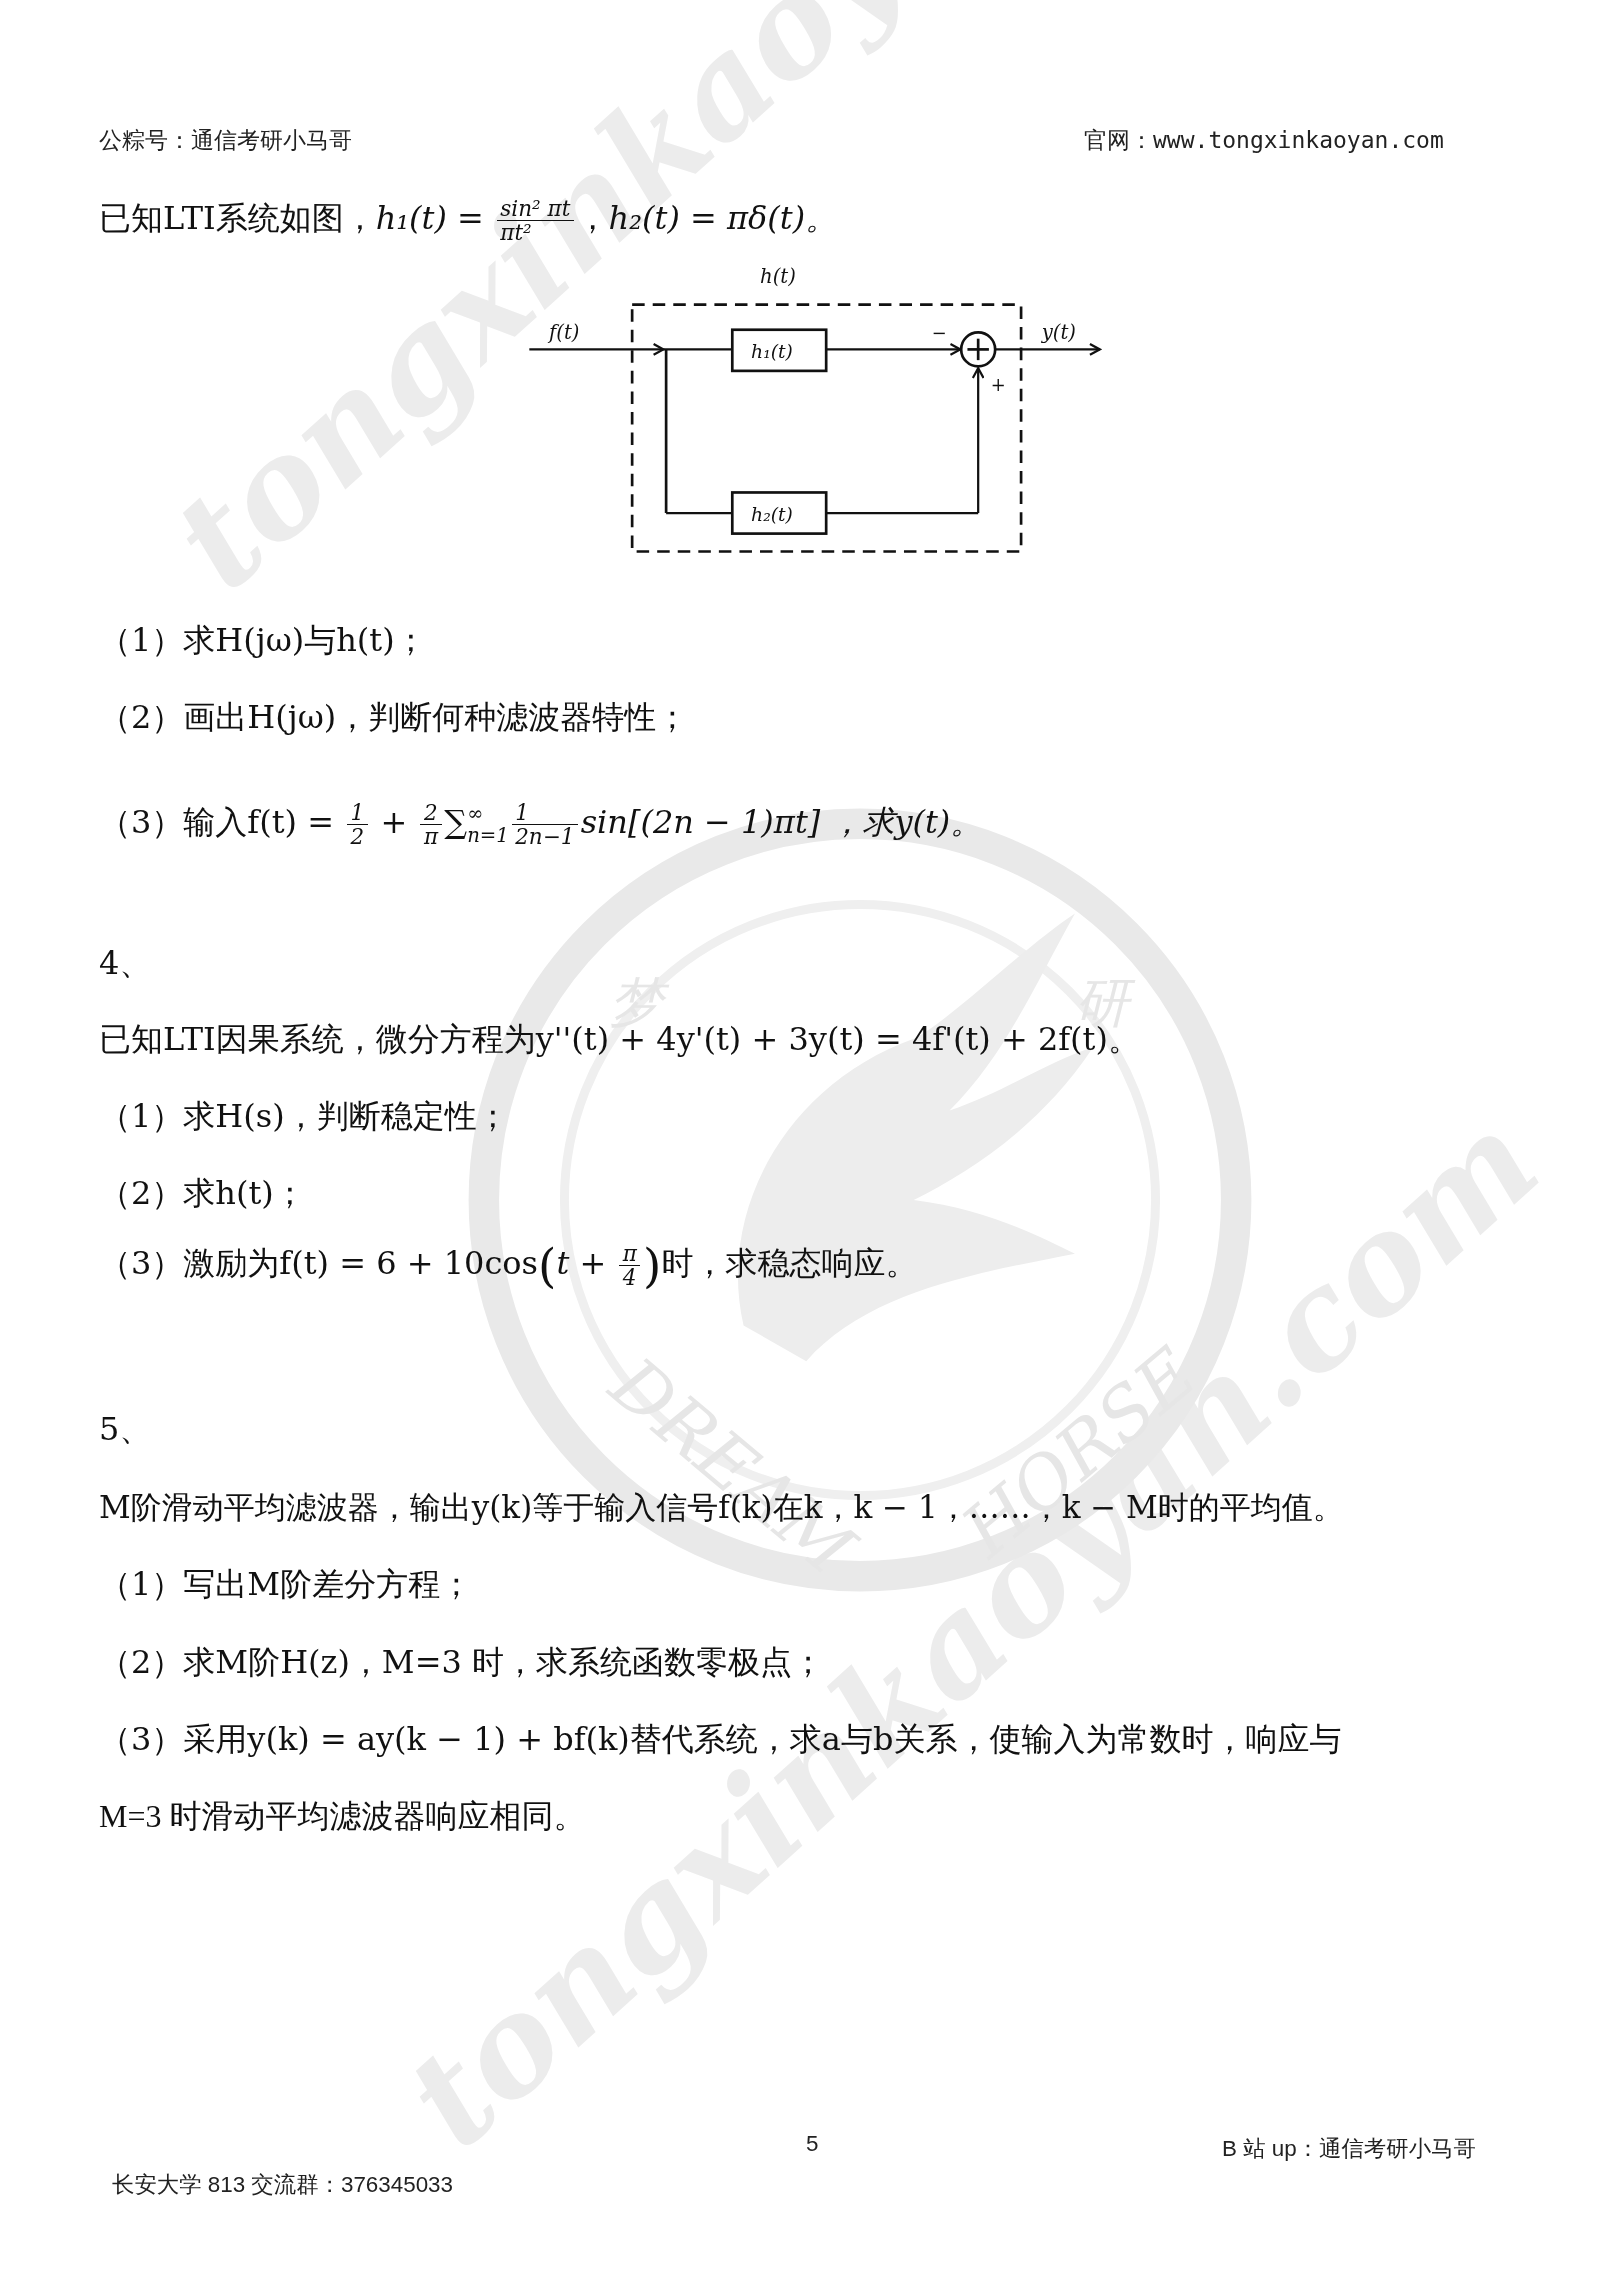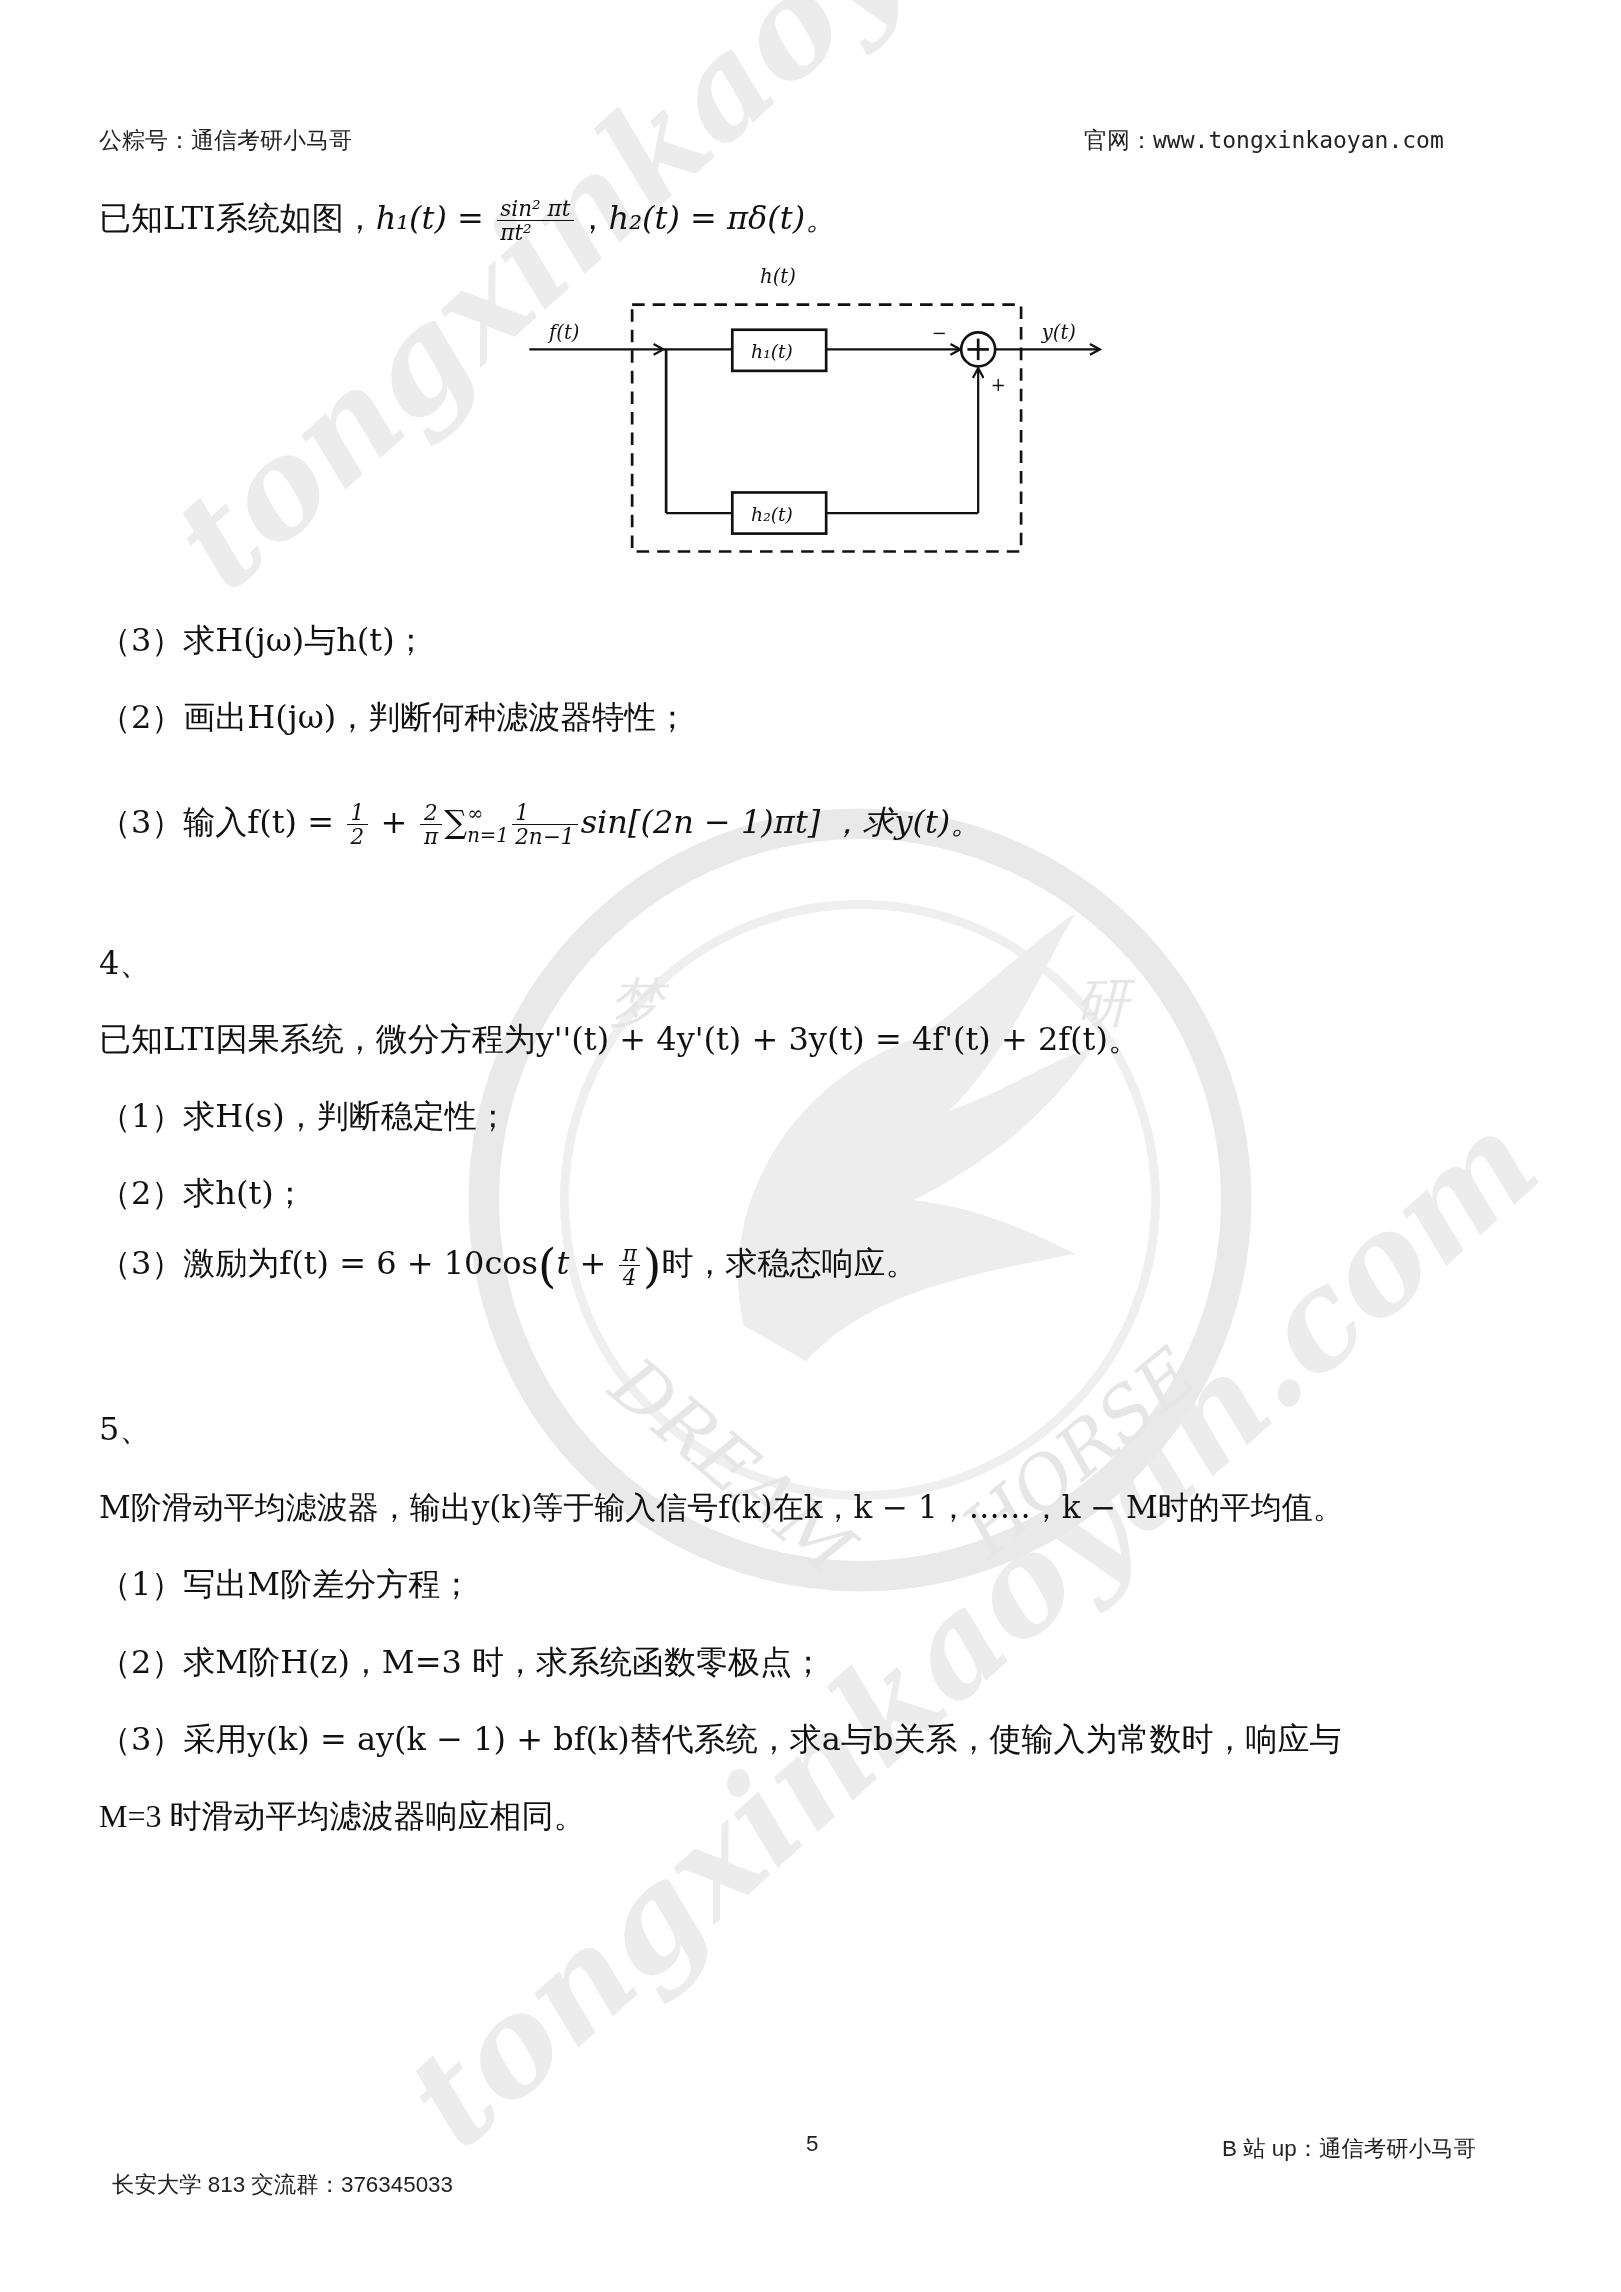--- a/index.html
+++ b/index.html
@@ -61,21 +61,21 @@
   <line x1="551" y1="100" x2="668" y2="100" stroke="#111" stroke-width="2.5" marker-end="url(#arr)"></line>
   <text x="603" y="88" font-size="22" fill="#111">y(t)</text>
   <line x1="183" y1="100" x2="183" y2="283" stroke="#111" stroke-width="3"></line>
   <line x1="183" y1="283" x2="257" y2="283" stroke="#111" stroke-width="2.5"></line>
   <rect x="257" y="260" width="105" height="46" fill="#fff" stroke="#111" stroke-width="3"></rect>
   <text x="278" y="292" font-size="21" fill="#111">h₂(t)</text>
   <line x1="362" y1="283" x2="532" y2="283" stroke="#111" stroke-width="2.5"></line>
   <line x1="532" y1="283" x2="532" y2="121" stroke="#111" stroke-width="2.5" marker-end="url(#arr)"></line>
 </svg>
 
-<div class="abs line" style="left:99px; top:595px;">（3）求H(jω)与h(t)；</div>
+<div class="abs line" style="left:99px; top:595px;">（1）求H(jω)与h(t)；</div>
 <div class="abs line" style="left:99px; top:672px;">（2）画出H(jω)，判断何种滤波器特性；</div>
 <div class="abs line" style="left:99px; top:776px;">
   <span>（3）输入f(t) = </span><span class="frac"><span class="num">1</span><span class="den">2</span></span><span> + </span><span class="frac"><span class="num">2</span><span class="den">π</span></span><span>∑</span><span style="display:inline-block; vertical-align:middle; font-size:19.7px; line-height:21.5px; font-style:italic;"><span style="display:block;">∞</span><span style="display:block;">n=1</span></span><span class="frac"><span class="num">1</span><span class="den">2n−1</span></span><span class="m">sin[(2n − 1)πt] ，求y(t)。</span>
 </div>
 
 <div class="abs line" style="left:99px; top:918px;">4、</div>
 <div class="abs line" style="left:99px; top:994px;">已知LTI因果系统，微分方程为y''(t) + 4y'(t) + 3y(t) = 4f'(t) + 2f(t)。</div>
 <div class="abs line" style="left:99px; top:1071px;">（1）求H(s)，判断稳定性；</div>
 <div class="abs line" style="left:99px; top:1148px;">（2）求h(t)；</div>
 <div class="abs line" style="left:99px; top:1217px;">

